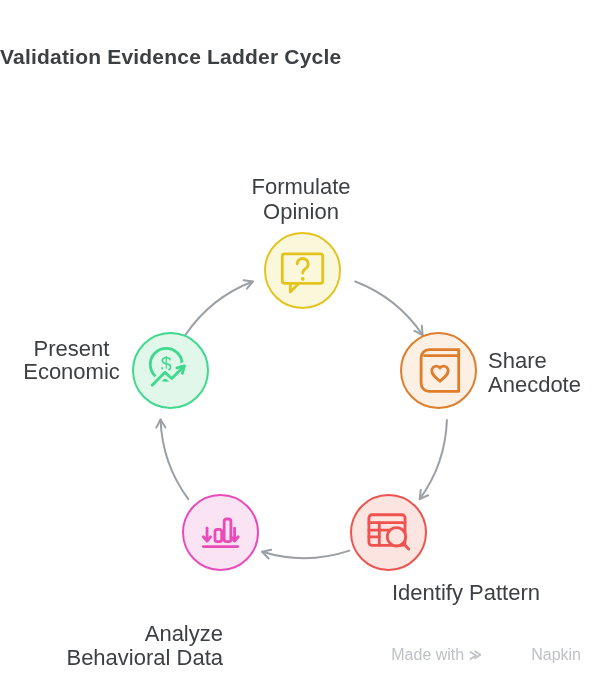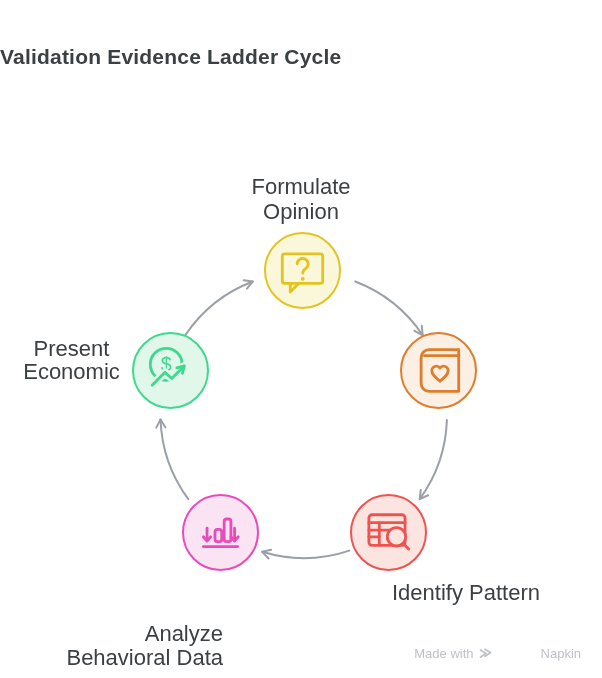--- a/index.html
+++ b/index.html
@@ -38,21 +38,21 @@
   .label { position:absolute; color:var(--text); font-size:22px; line-height:24px; }
   .label div { white-space:nowrap; }
   .lab0 { left:151px; top:174px; width:300px; text-align:center; line-height:25px; }
   .lab1 { left:488px; top:349px; width:110px; text-align:left; }
   .lab2 { left:366px; top:581px; width:200px; text-align:center; }
   .lab3 { left:23px;  top:583px; width:200px; text-align:right;margin-top:39px; }
   .lab4 { left:13px;   top:337px; width:117px; text-align:center; line-height:23px; }
   
   .watermark {
     position:absolute; right:21px; top:646px; display:flex; align-items:center;
-    gap:5px; font-size:13px; color:var(--wm);
+    gap:5px; font-size:16px; color:var(--wm);
   }
   .watermark .brand { font-weight:500;margin-left:44px; }
   .wm-logo { display:block; }
 </style>
 </head>
 <body>
 
 <div id="canvas" style="--text: #3C4043; --arrow: #9AA0A6; --wm: #BEC1C6;">
 
   <div class="title">Validation Evidence Ladder Cycle</div>
@@ -82,20 +82,24 @@
     <div>Formulate</div>
     <div>Opinion</div>
   </div>
 
   <div class="node n1" style="--c: #DE7D2B; --f: #FBF0E3;">
     <svg class="icon" viewBox="0 0 40 40">
       <path class="iline" d="M 36.5,3 H 12.5 C 8.6,3 5.8,5.8 5.8,9.7 V 30.3 C 5.8,34.2 8.6,37 12.5,37 H 36.5 V 3 Z"></path>
       <path class="iline" d="M 36.5,7.8 H 8.5"></path>
       <path class="iline" d="M 21.2,28.8 C 17.2,25.5 14.5,23.2 14.5,20.3 C 14.5,18.1 16.2,16.4 18.4,16.4 C 19.6,16.4 20.6,17 21.2,18 C 21.8,17 22.8,16.4 24,16.4 C 26.2,16.4 27.9,18.1 27.9,20.3 C 27.9,23.2 25.2,25.5 21.2,28.8 Z"></path>
     </svg>
+  </div>
+  <div class="label lab1">
+    <div>Share</div>
+    <div>Anecdote</div>
   </div>
 
   <div class="node n2" style="--c: #EF5350; --f: #FCE5E1;">
     <svg class="icon" viewBox="0 0 40 40">
       <rect class="iline" x="4" y="5.5" width="29.5" height="25" rx="2.5"></rect>
       <path class="iline" d="M 4,12 H 33.5"></path>
       <path class="iline" d="M 12.5,12 V 30.5"></path>
       <path class="iline" d="M 4,18 H 12.5"></path>
       <path class="iline" d="M 4,23.5 H 12.5"></path>
       <path class="iline" d="M 12.5,18 H 22"></path>

